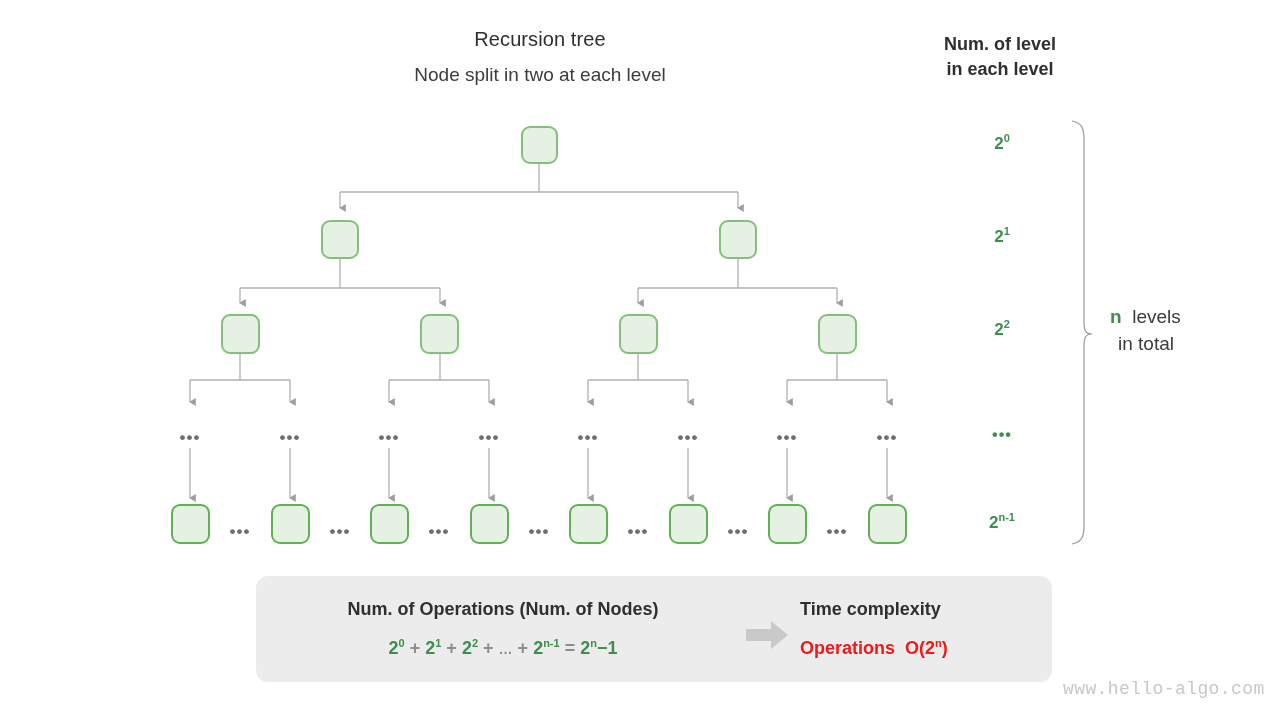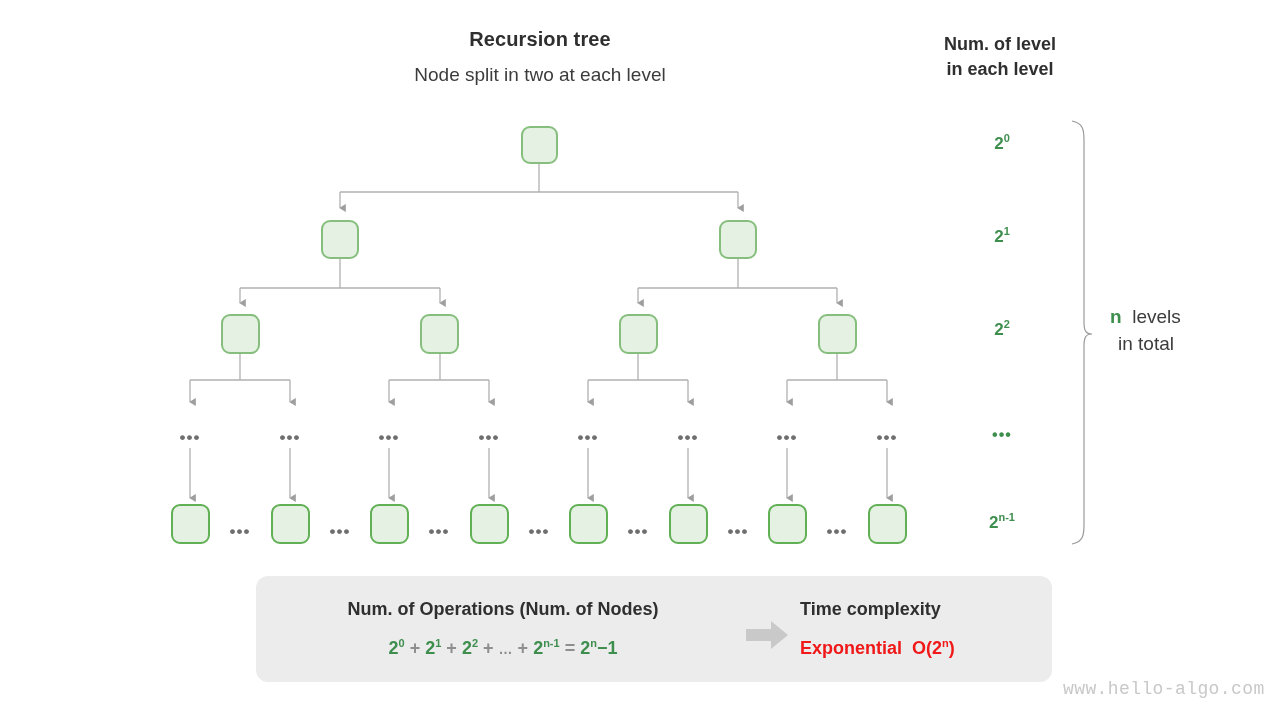--- a/index.html
+++ b/index.html
@@ -7,21 +7,21 @@
     width:1280px;height:720px;background:#ffffff;
     font-family:"Liberation Sans","DejaVu Sans",sans-serif;
     color:#3c3c3c;overflow:hidden;position:relative;
   }
   #stage{position:absolute;left:0;top:0;width:1280px;height:720px;}
   .abs{position:absolute;}
 
   
   .title-main{
     left:340px;top:28px;width:400px;text-align:center;
-    font-size:20px;font-weight:bold;color:#2f2f2f;letter-spacing:.1px;
+    font-size:20px;font-weight:normal;color:#2f2f2f;letter-spacing:.1px;
   }
   .title-sub{
     left:300px;top:64px;width:480px;text-align:center;
     font-size:19px;font-weight:400;color:#3c3c3c;
   }
   .title-right{
     left:880px;top:32px;width:240px;text-align:center;
     font-size:18px;font-weight:bold;color:#2f2f2f;line-height:25px;
   }
 
@@ -246,19 +246,19 @@
 
   <div class="arrow-big">
     <svg width="46" height="34" viewBox="0 0 46 34" aria-hidden="true">
       <path d="M2,11 L27,11 L27,3 L44,17 L27,31 L27,23 L2,23 Z" fill="#c9c9c9"></path>
     </svg>
   </div>
 
   <div class="panel-right">
     <div class="panel-head">Time complexity</div>
     <div class="complexity">
-      <span>Exponential</span>&nbsp;
+      <span>Operations</span>&nbsp;
       <span class="mono"><span>O(2</span><sup>n</sup><span>)</span></span>
     </div>
   </div>
 
   <div class="watermark">www.hello-algo.com</div>
 </div>
 
 </body></html>

